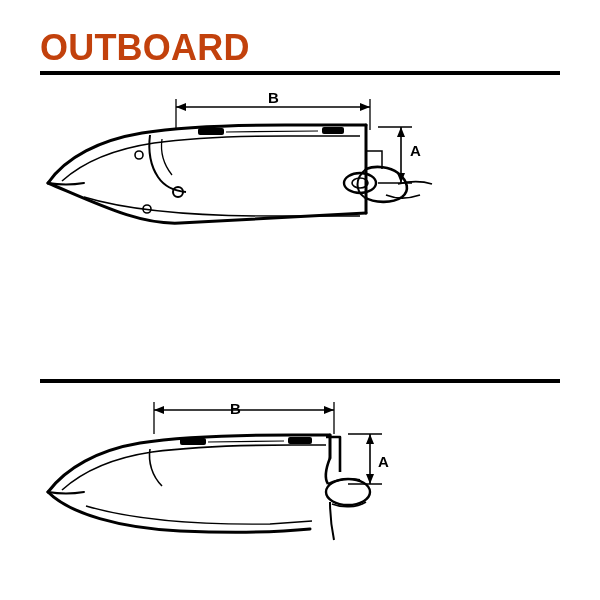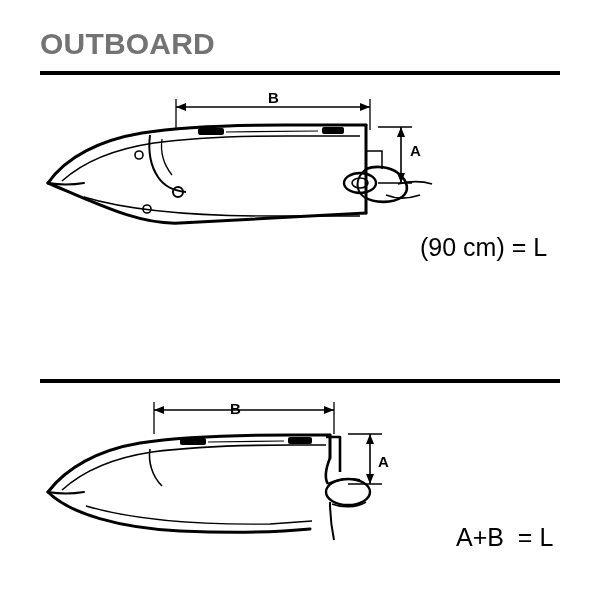--- a/index.html
+++ b/index.html
@@ -17,24 +17,24 @@
     position: relative;
   }
   #page {
     position: relative;
     width: 600px;
     height: 600px;
   }
   .section-title {
     position: absolute;
     font-weight: bold;
-    font-size: 30px;
+    font-size: 36px;
     letter-spacing: 0.2px;
     white-space: nowrap;
-    color: #737373;
+    color: #c2410c;
   }
   .rule {
     position: absolute;
     background: #000;
     height: 4px;
   }
   .formula {
     position: absolute;
     font-size: 25px;
     line-height: 1.22;
@@ -121,21 +121,20 @@
 
       <g stroke-width="1.6">
         <path d="M 336 66 L 352 66 L 352 84" stroke-width="1.5"></path>
       </g>
     </svg>
   </div>
 
   <div class="dim-label" style="left:268px; top:89px;">B</div>
   <div class="dim-label" style="left:410px; top:142px;">A</div>
 
-  <div class="formula" style="left:420px; top:232px;">(90 cm) = L</div>
 
   <div class="rule" style="left:40px; top:379px; width:520px;"></div>
 
   <div class="diagram" style="left:30px; top:392px;">
     <svg width="420" height="170" viewBox="0 0 420 170" fill="none" stroke="#000">
 
       <g stroke-width="1.6">
         <line x1="124" y1="18" x2="304" y2="18"></line>
         <polygon points="124,18 134,14 134,22" fill="#000" stroke="none"></polygon>
         <polygon points="304,18 294,14 294,22" fill="#000" stroke="none"></polygon>
@@ -180,15 +179,14 @@
 
       <g stroke-width="2">
         <path d="M 300 110 C 300 124 302 138 304 148"></path>
       </g>
     </svg>
   </div>
 
   <div class="dim-label" style="left:230px; top:400px;">B</div>
   <div class="dim-label" style="left:378px; top:453px;">A</div>
 
-  <div class="formula" style="left:456px; top:522px;">A+B  = L</div>
 
 </div>
 
 </body></html>

